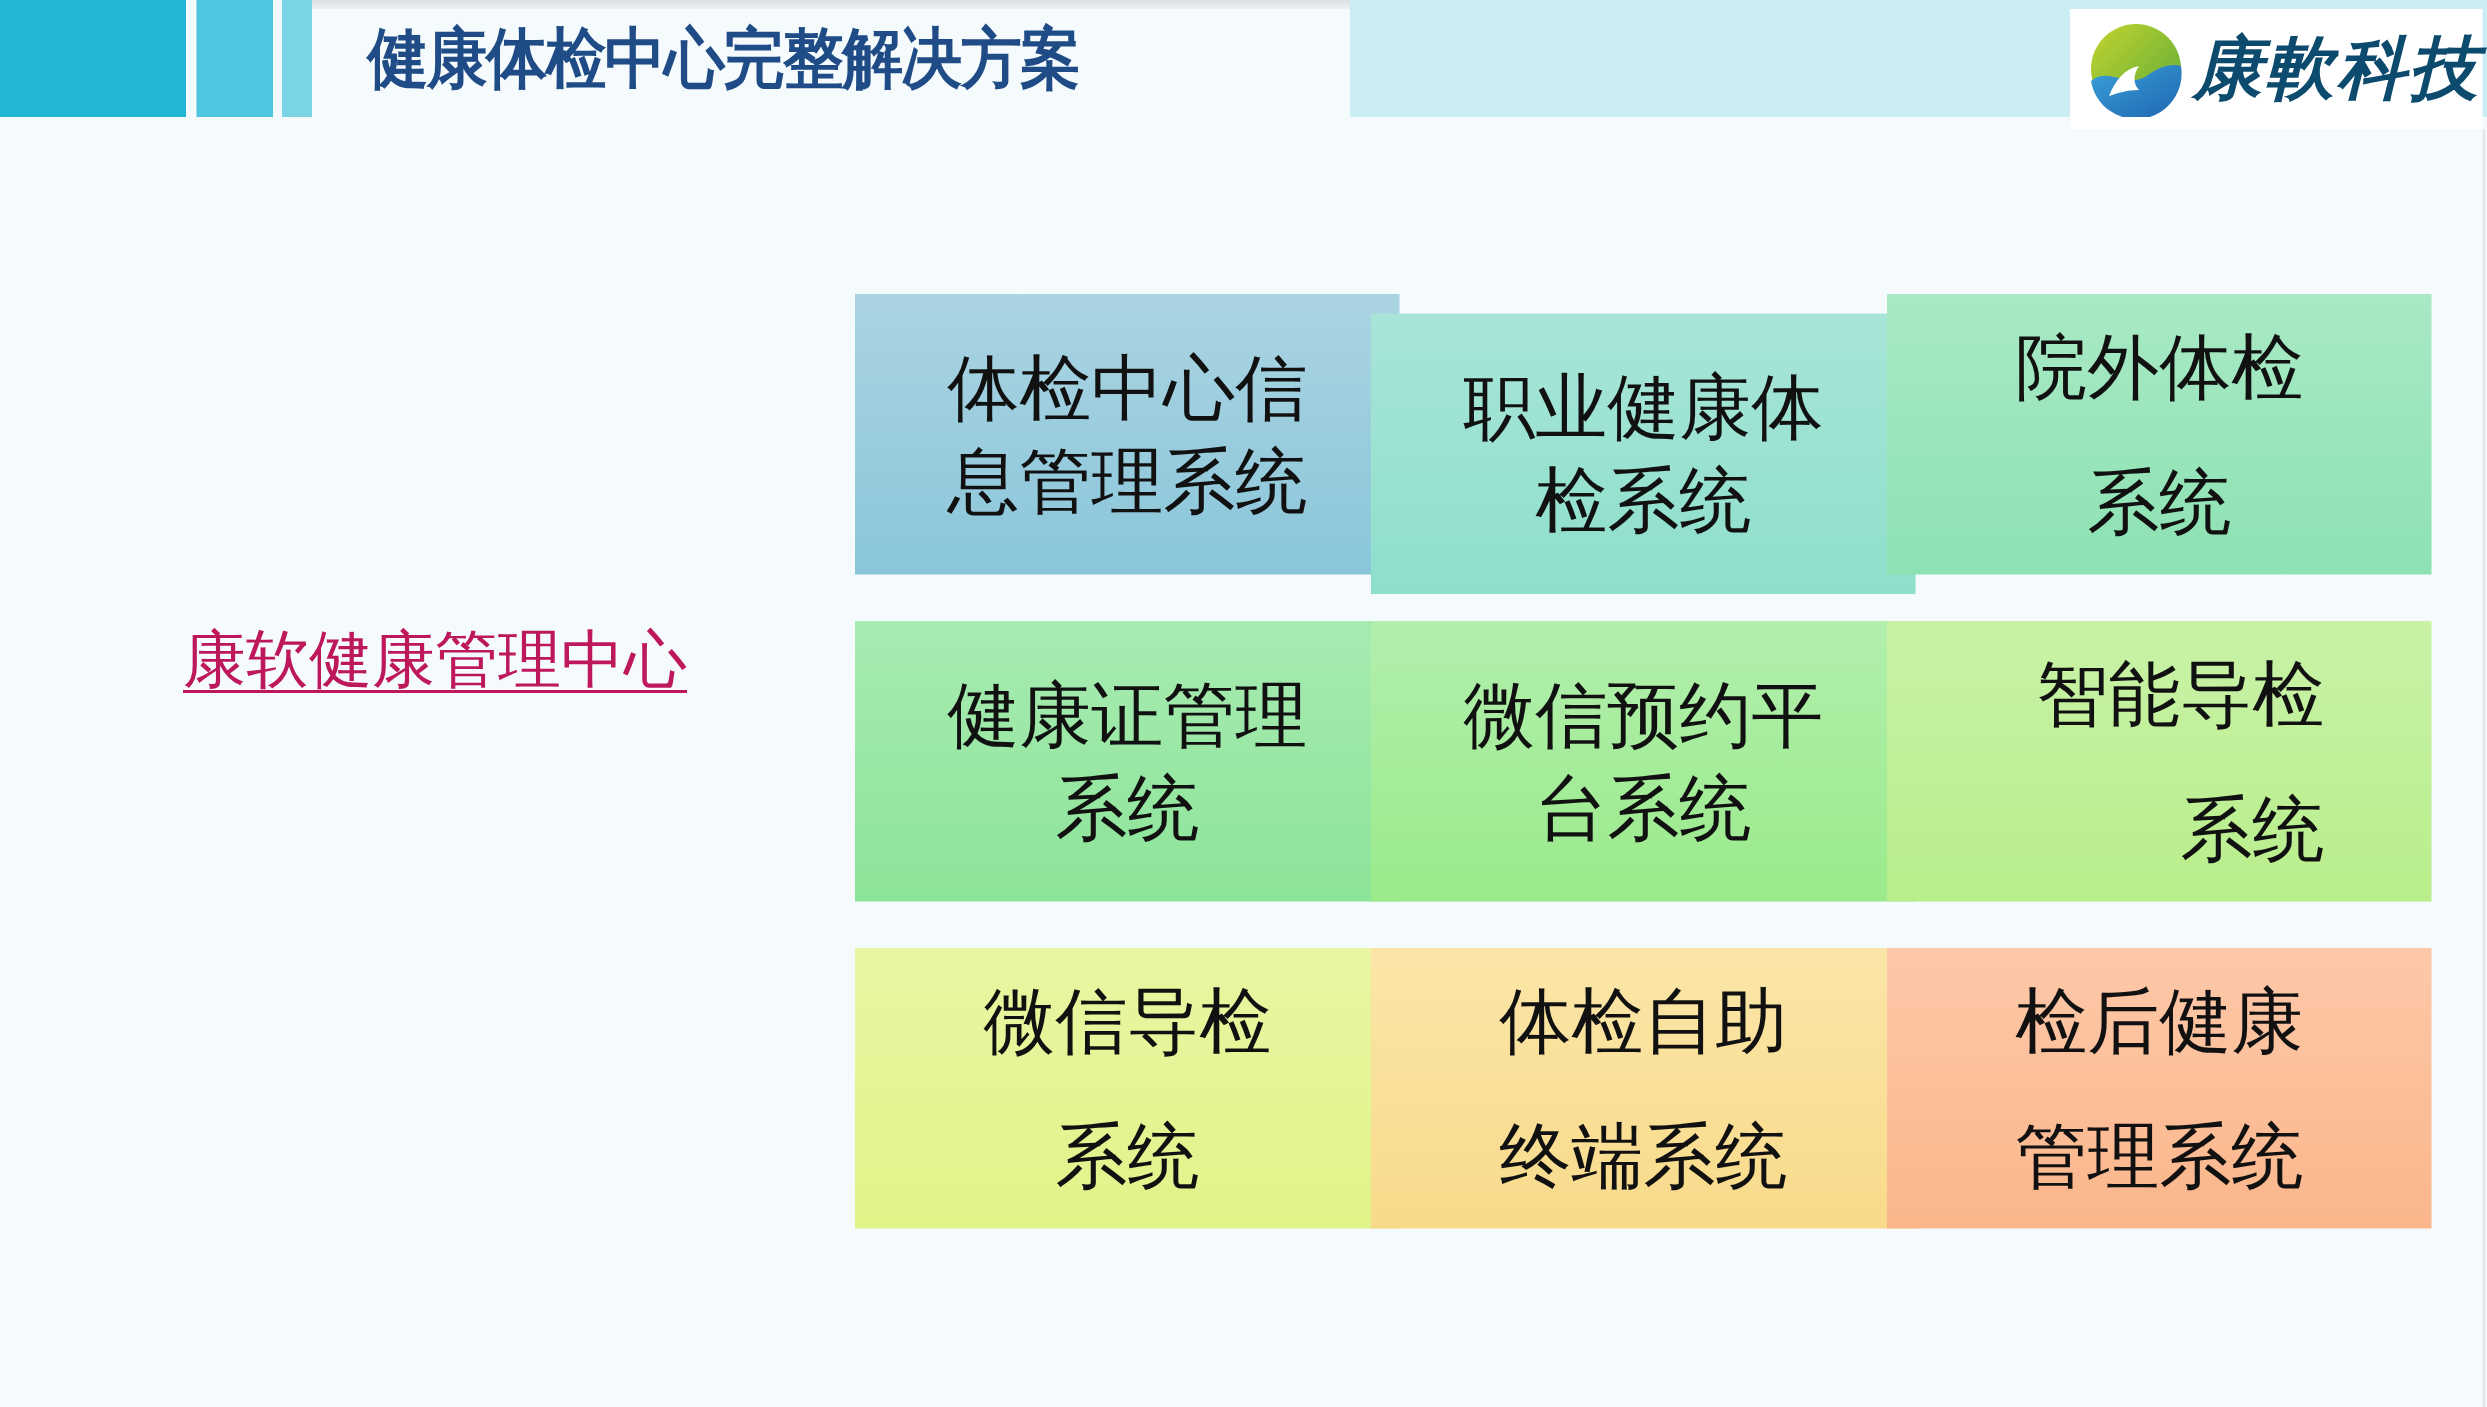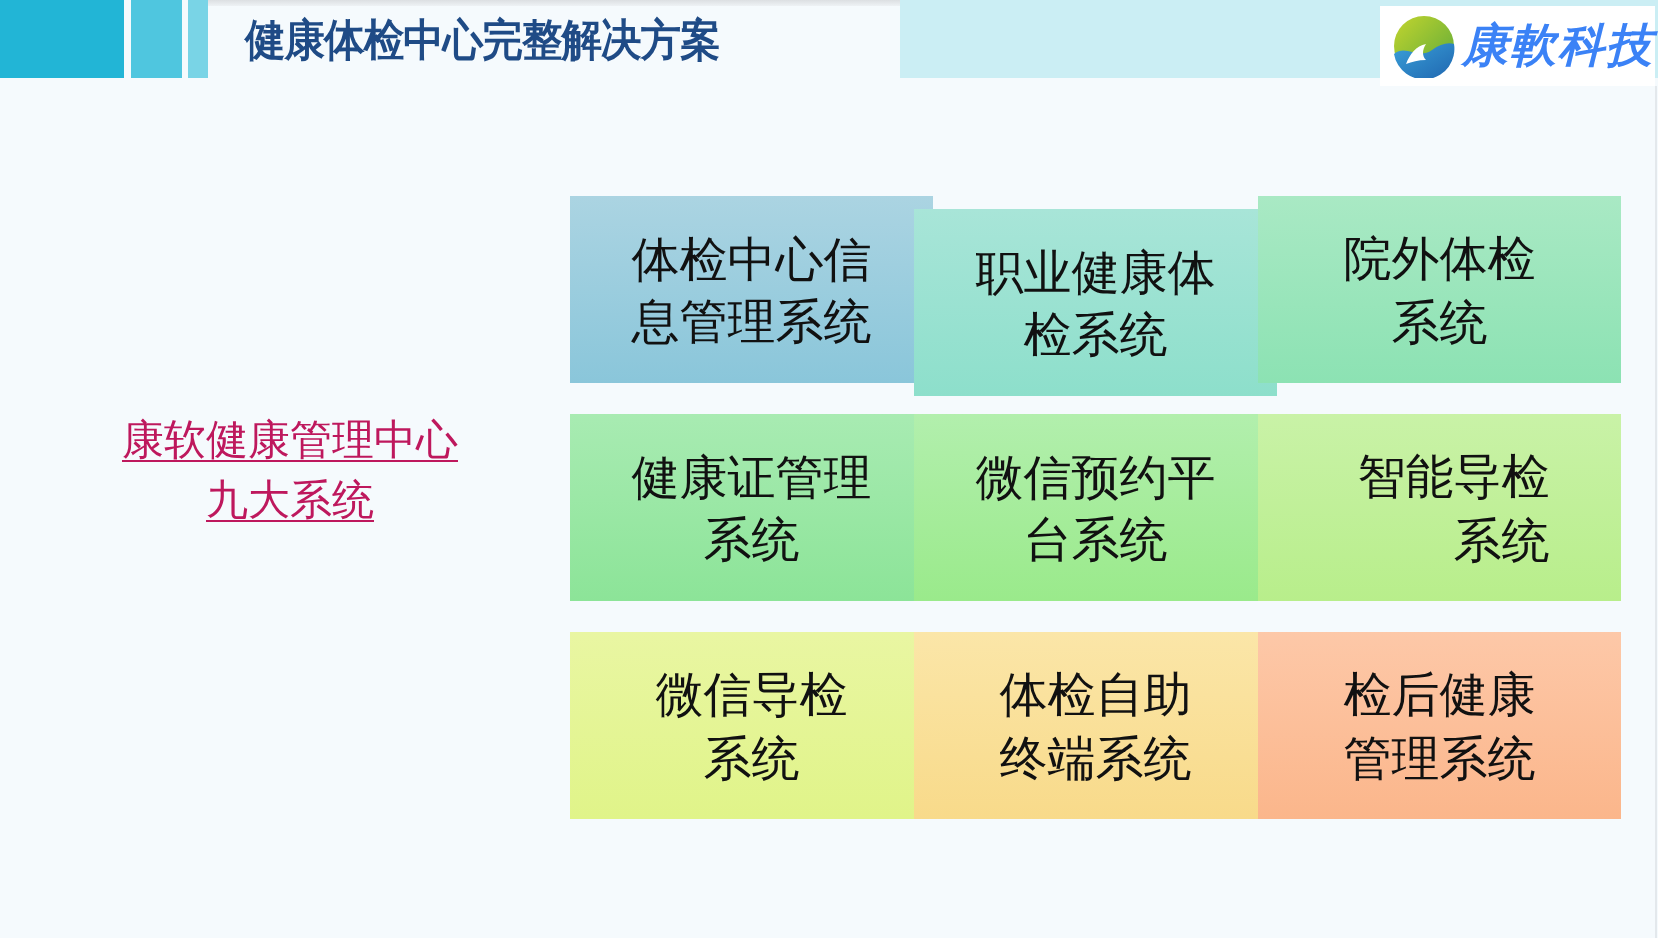--- a/index.html
+++ b/index.html
@@ -21,41 +21,41 @@
     font-weight:bold; font-size:44px; color:#1f4b86; letter-spacing:-1px;
     transform:scaleX(0.92); transform-origin:left center;
   }
   .logo {
     position:absolute; left:1380px; top:6px; width:275px; height:80px; background:#ffffff;
     display:flex; align-items:center;
   }
   .logo-emblem { width:64px; height:64px; margin-left:12px; flex:none; }
   .logo-text {
     margin-left:6px; font-family:"DejaVu Serif","Liberation Serif",serif;
-    font-size:46px; font-weight:bold; font-style:italic; color:#3b82f6; letter-spacing:2px;
+    font-size:46px; font-weight:bold; font-style:italic; color:#0c4a6e; letter-spacing:2px;
     white-space:nowrap;
   }
   .right-line { position:absolute; left:1655px; top:86px; width:2px; height:852px; background:#e3e8ec; }
 
   .hub {
     position:absolute; left:80px; top:410px; width:420px; text-align:center;
     font-family:"DejaVu Sans","Liberation Sans",sans-serif;
     font-size:42px; line-height:60px; color:#be185d;
   }
   .hub span { text-decoration:underline; text-decoration-thickness:2px; text-underline-offset:6px; cursor:pointer; }
 
   .grid { position:absolute; left:570px; top:196px; width:1000px; height:623px; }
   .box {
     position:absolute; width:363px; height:187px;
     display:flex; align-items:center; justify-content:center; text-align:center;
     font-family:"DejaVu Serif","Liberation Serif",serif;
     font-size:48px; line-height:62px; color:#111; cursor:pointer; box-sizing:border-box;
   }
   .box .lbl { display:block; width:270px; }
-  .box.loose .lbl { line-height:64px; }
+  .box.loose .lbl { line-height:90px; }
 </style>
 </head>
 <body>
 
 <div class="hdr-block hb1"></div>
 <div class="hdr-block hb2"></div>
 <div class="hdr-block hb3"></div>
 <div class="top-strip"></div>
 <div class="cyan-band"></div>
 <div class="title">健康体检中心完整解决方案</div>
@@ -76,21 +76,20 @@
     <path d="M2 40 C14 30, 26 46, 40 36 C48 30, 56 28, 62 30 A30 30 0 0 1 2 40 Z" fill="url(#lg2)"></path>
     <path d="M14 50 C18 40, 24 32, 34 30 C30 36, 30 42, 34 46 C26 46, 20 48, 14 50 Z" fill="#ffffff"></path>
   </svg>
   <span class="logo-text">康軟科技</span>
 </div>
 
 <div class="right-line"></div>
 
 <div class="hub">
   <div><span>康软健康管理中心</span></div>
-  <div><span>九大系统</span></div>
 </div>
 
 <div class="grid">
   <div class="box" style="left:0;top:0;background:linear-gradient(#abd4e2,#8ac6da);">
     <span class="lbl">体检中心信息管理系统</span>
   </div>
   <div class="box" style="left:344px;top:0;background:linear-gradient(#a8e5d8,#8ddfcb);margin-top:13px;">
     <span class="lbl">职业健康体检系统</span>
   </div>
   <div class="box loose" style="left:688px;top:0;background:linear-gradient(#a9e9c4,#8ce2b3);">

